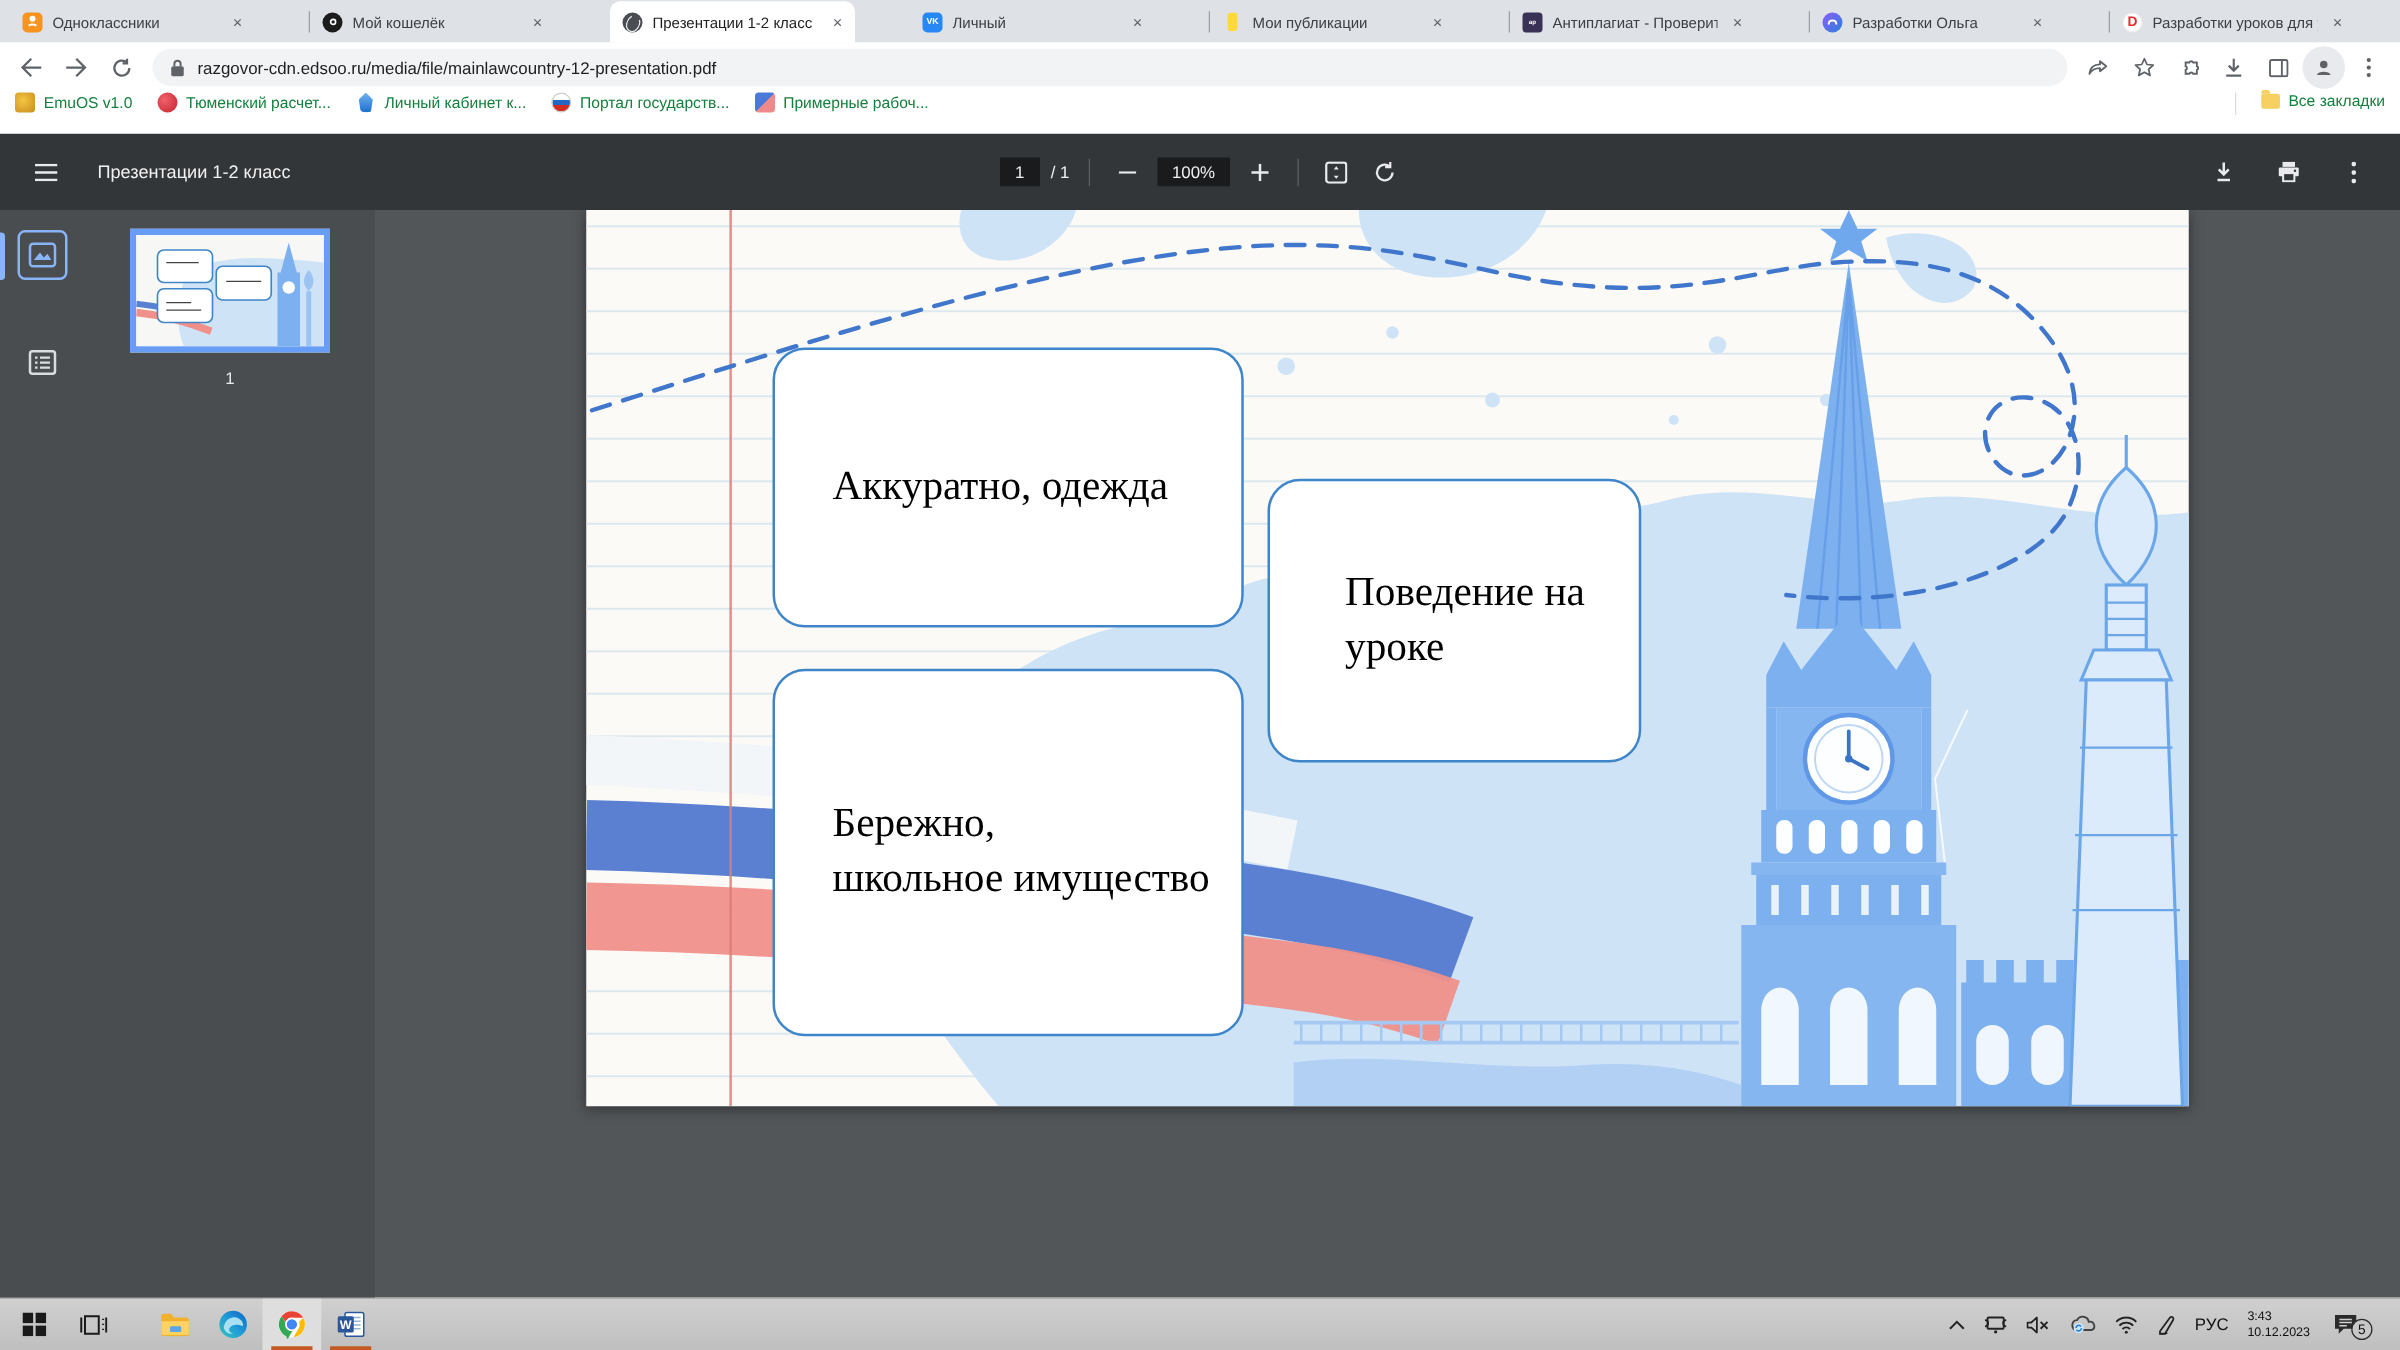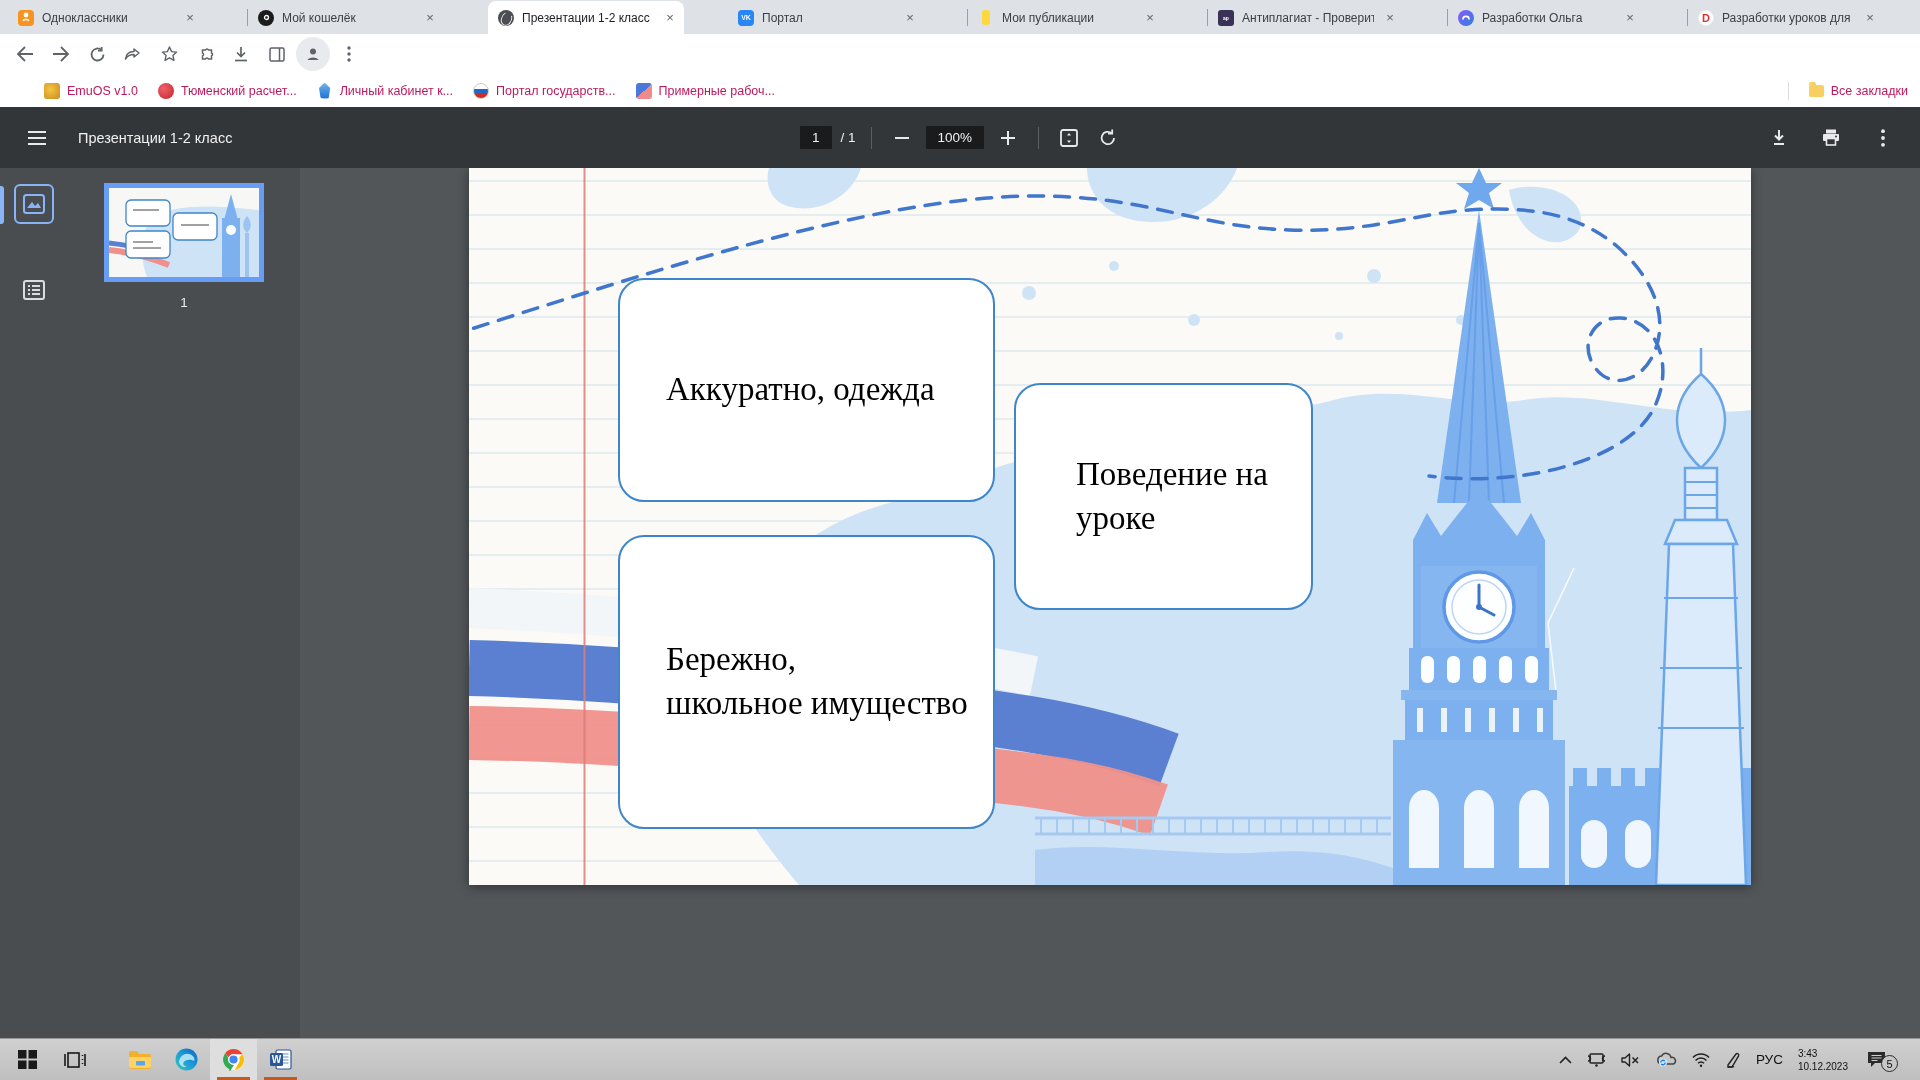--- a/index.html
+++ b/index.html
@@ -32,21 +32,21 @@
 
   
   .navbar { height:40px; background:#fff; display:flex; align-items:center; padding:0 8px; gap:2px; }
   .nav-icon { width:34px; height:34px; border-radius:50%; display:flex; align-items:center; justify-content:center; color:#5f6368; flex-shrink:0; }
   .urlbar { flex:1; height:30px; margin:0 6px; background:#f1f3f4; border-radius:15px; display:flex; align-items:center;
             padding:0 14px; gap:10px; font-size:13.5px; color:#202124; overflow:hidden; }
   .urlbar .lock { color:#5f6368; display:flex; }
   .url-text { white-space:nowrap; }
 
   
-  .bookmarksbar { height:33px; background:#fff; display:flex; align-items:center; padding:0 12px; gap:20px; font-size:12.5px; color:#be185d;margin-left:32px; }
+  .bookmarksbar { height:33px; background:#fff; display:flex; align-items:flex-start; padding:0 12px; gap:20px; font-size:12.5px; color:#15803d; }
   .bm { display:flex; align-items:center; gap:7px; white-space:nowrap; }
   .bm-ic { width:16px; height:16px; border-radius:50%; flex-shrink:0; }
   .bm-sep { width:1px; height:18px; background:#dadce0; }
   .bm-spacer { flex:1; }
   .bm-folder { width:15px; height:12px; background:#f6d060; border-radius:2px; position:relative; }
   .bm-folder::before { content:''; position:absolute; top:-3px; left:0; width:7px; height:3px; background:#f6d060; border-radius:2px 2px 0 0; }
 
   
   .pdf-toolbar { height:61px; background:#323639; color:#f1f1f1; display:flex; align-items:center; padding:0 22px; position:relative; }
   .pdf-title { font-size:14.5px; margin-left:26px; }
@@ -112,21 +112,21 @@
       <span class="tab-title">Мой кошелёк</span>
       <span class="tab-close">×</span>
     </div>
     <div class="tab active">
       <span class="fav fav-globe"></span>
       <span class="tab-title">Презентации 1-2 класс</span>
       <span class="tab-close">×</span>
     </div>
     <div class="tab">
       <span class="fav fav-vk">VK</span>
-      <span class="tab-title">Портал</span>
+      <span class="tab-title">Личный</span>
       <span class="tab-close">×</span>
     </div>
     <div class="tab">
       <span class="fav fav-pub"></span>
       <span class="tab-title">Мои публикации</span>
       <span class="tab-close">×</span>
     </div>
     <div class="tab">
       <span class="fav fav-anti">ap</span>
       <span class="tab-title">Антиплагиат - Проверить</span>
@@ -185,20 +185,29 @@
     <div class="nav-icon">
       <svg width="18" height="16" viewBox="0 0 18 16">
           <path d="M9 1 L16 8 L9 15 M16 8 H1" fill="none" stroke="#5f6368" stroke-width="1.8"></path>
         </svg>
     </div>
     <div class="nav-icon">
       <svg width="17" height="17" viewBox="0 0 17 17">
           <path d="M14.5 8.5 A6 6 0 1 1 12.6 4.1" fill="none" stroke="#5f6368" stroke-width="1.8"></path>
           <path d="M12.6 1 V4.6 H9" fill="none" stroke="#5f6368" stroke-width="1.8"></path>
         </svg>
+    </div>
+    <div class="urlbar">
+      <span class="lock">
+        <svg width="12" height="15" viewBox="0 0 12 15">
+            <rect x="1" y="6" width="10" height="8" rx="1.5" fill="#5f6368"></rect>
+            <path d="M3.5 6 V4 a2.5 2.5 0 0 1 5 0 V6" fill="none" stroke="#5f6368" stroke-width="1.6"></path>
+          </svg>
+      </span>
+      <span class="url-text">razgovor-cdn.edsoo.ru/media/file/mainlawcountry-12-presentation.pdf</span>
     </div>
     <div class="nav-icon">
       <svg width="18" height="16" viewBox="0 0 18 16">
           <path d="M10 3 L15 7 L10 11 V8.5 C5 8.5 3 10.5 1.5 13 C2 8 5 5.6 10 5.5 Z" fill="none" stroke="#5f6368" stroke-width="1.5" stroke-linejoin="round"></path>
         </svg>
     </div>
     <div class="nav-icon">
       <svg width="17" height="16" viewBox="0 0 17 16">
           <path d="M8.5 1 L10.6 5.6 L15.6 6.1 L11.9 9.4 L13 14.3 L8.5 11.8 L4 14.3 L5.1 9.4 L1.4 6.1 L6.4 5.6 Z" fill="none" stroke="#5f6368" stroke-width="1.4" stroke-linejoin="round"></path>
         </svg>

